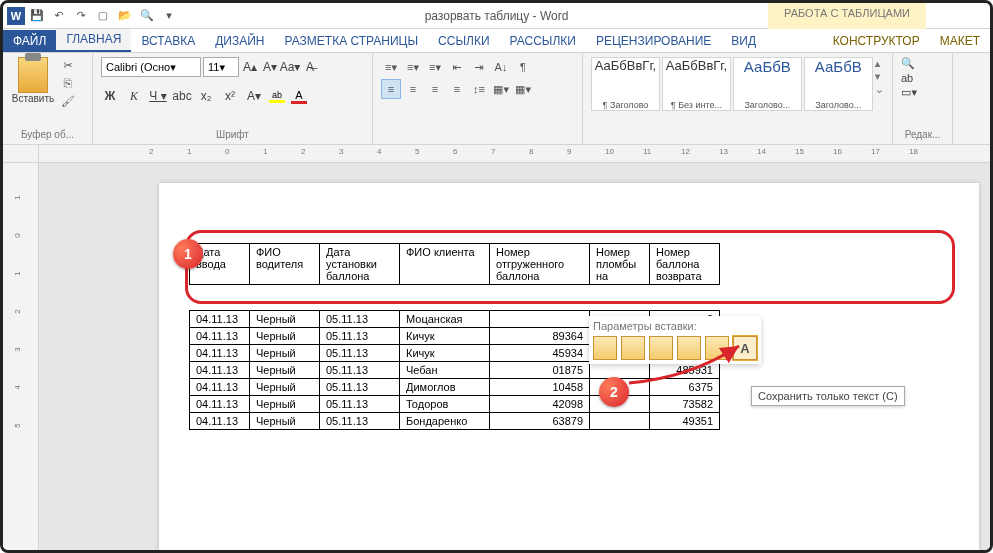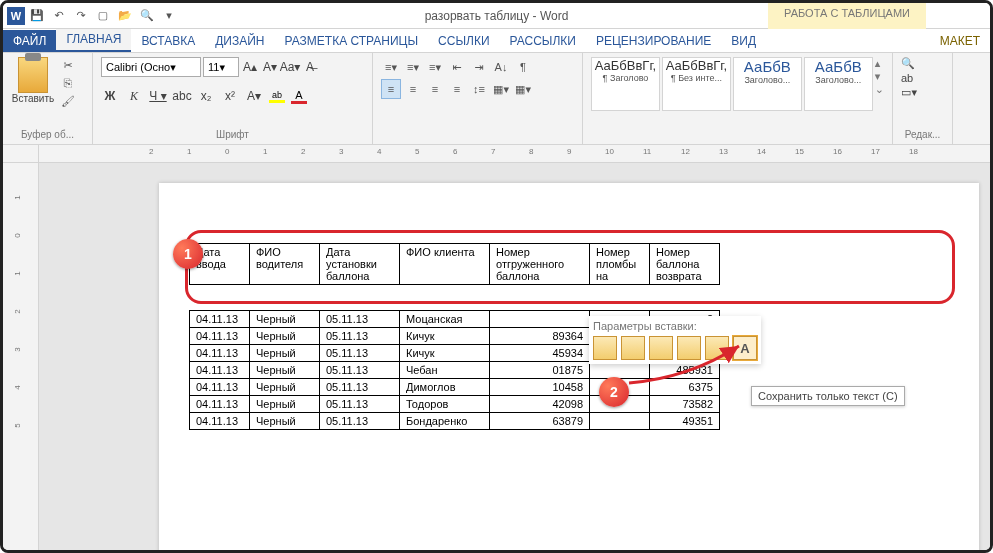--- a/index.html
+++ b/index.html
@@ -37,21 +37,21 @@
 .fbtn.i { font-style: italic; font-family: serif; }
 .fbtn.u { text-decoration: underline; }
 .color-strip { width: 16px; height: 3px; }
 .color-strip.y { background: #ffff00; }
 .color-strip.r { background: #d9262d; }
 
 .para-grid { display: grid; grid-template-columns: repeat(8, 20px); grid-template-rows: 20px 20px; gap: 2px; }
 .pbtn { display: flex; align-items: center; justify-content: center; color: #555; font-size: 11px; }
 .pbtn.sel { background: #cfe3f5; border: 1px solid #8ab5e0; }
 
-.style-box { border: 1px solid #d4d4d4; background: #fff; width: 70px; height: 54px; display: flex; flex-direction: column; align-items: center; justify-content: flex-start; font-size: 9px; color: #555; }
+.style-box { border: 1px solid #d4d4d4; background: #fff; width: 70px; height: 54px; display: flex; flex-direction: column; align-items: center; justify-content: space-between; font-size: 9px; color: #555; }
 .style-box .sample { font-size: 13px; color: #333; }
 .style-box.blue .sample { color: #2b579a; font-size: 15px; }
 
 .edit-col { display: flex; flex-direction: column; gap: 2px; font-size: 11px; color: #444; }
 
 .ruler-corner { height: 18px; background: #f3f3f3; border-bottom: 1px solid #d4d4d4; display: flex; }
 .ruler-left-box { width: 36px; border-right: 1px solid #d4d4d4; }
 .ruler { flex: 1; position: relative; font-size: 8px; color: #777; overflow: hidden; }
 .ruler-mark { position: absolute; top: 2px; }
 
@@ -102,20 +102,21 @@
   <div class="tab file">ФАЙЛ</div>
   <div class="tab active">ГЛАВНАЯ</div>
   <div class="tab">ВСТАВКА</div>
   <div class="tab">ДИЗАЙН</div>
   <div class="tab">РАЗМЕТКА СТРАНИЦЫ</div>
   <div class="tab">ССЫЛКИ</div>
   <div class="tab">РАССЫЛКИ</div>
   <div class="tab">РЕЦЕНЗИРОВАНИЕ</div>
   <div class="tab">ВИД</div>
   <div style="flex:1"></div>
+  <div class="tab tab-tool">КОНСТРУКТОР</div>
   <div class="tab tab-tool">МАКЕТ</div>
 </div>
 
 <div class="ribbon">
   <div class="rgroup" style="width:90px">
     <div class="rgroup-body">
       <div class="paste-btn">
         <div class="paste-icon"></div>
         <span style="font-size:10px;color:#444">Вставить</span>
       </div>

